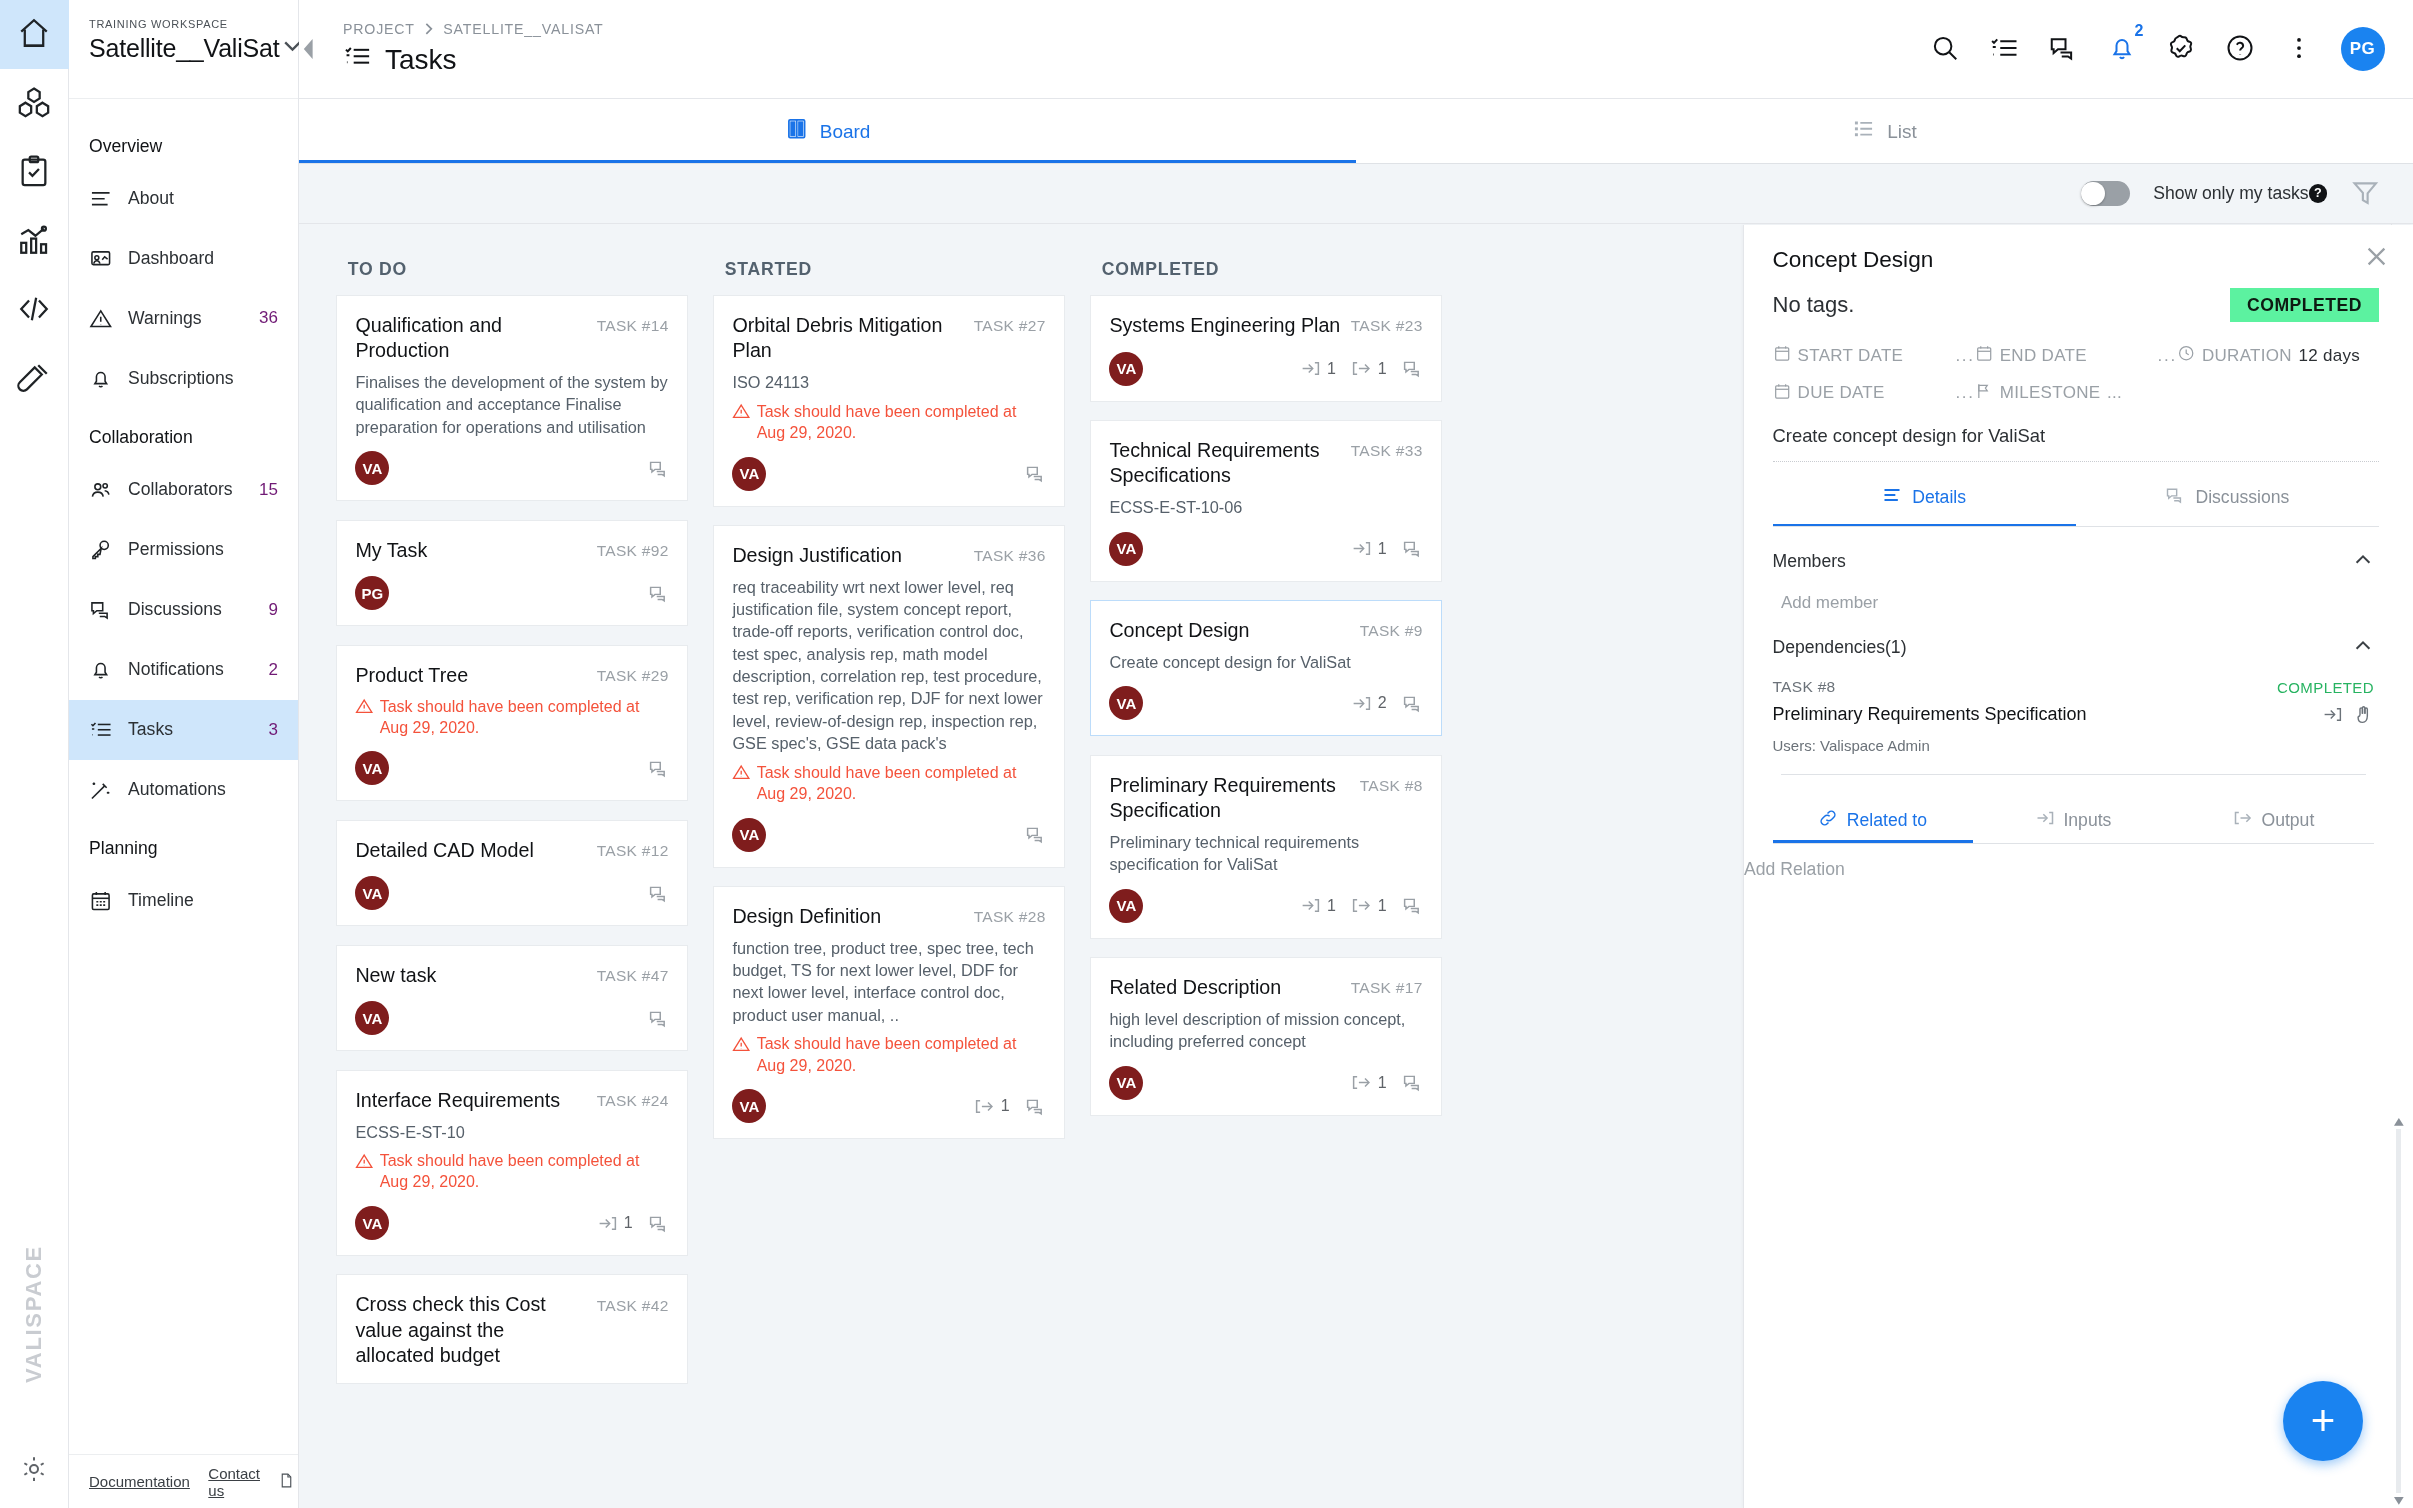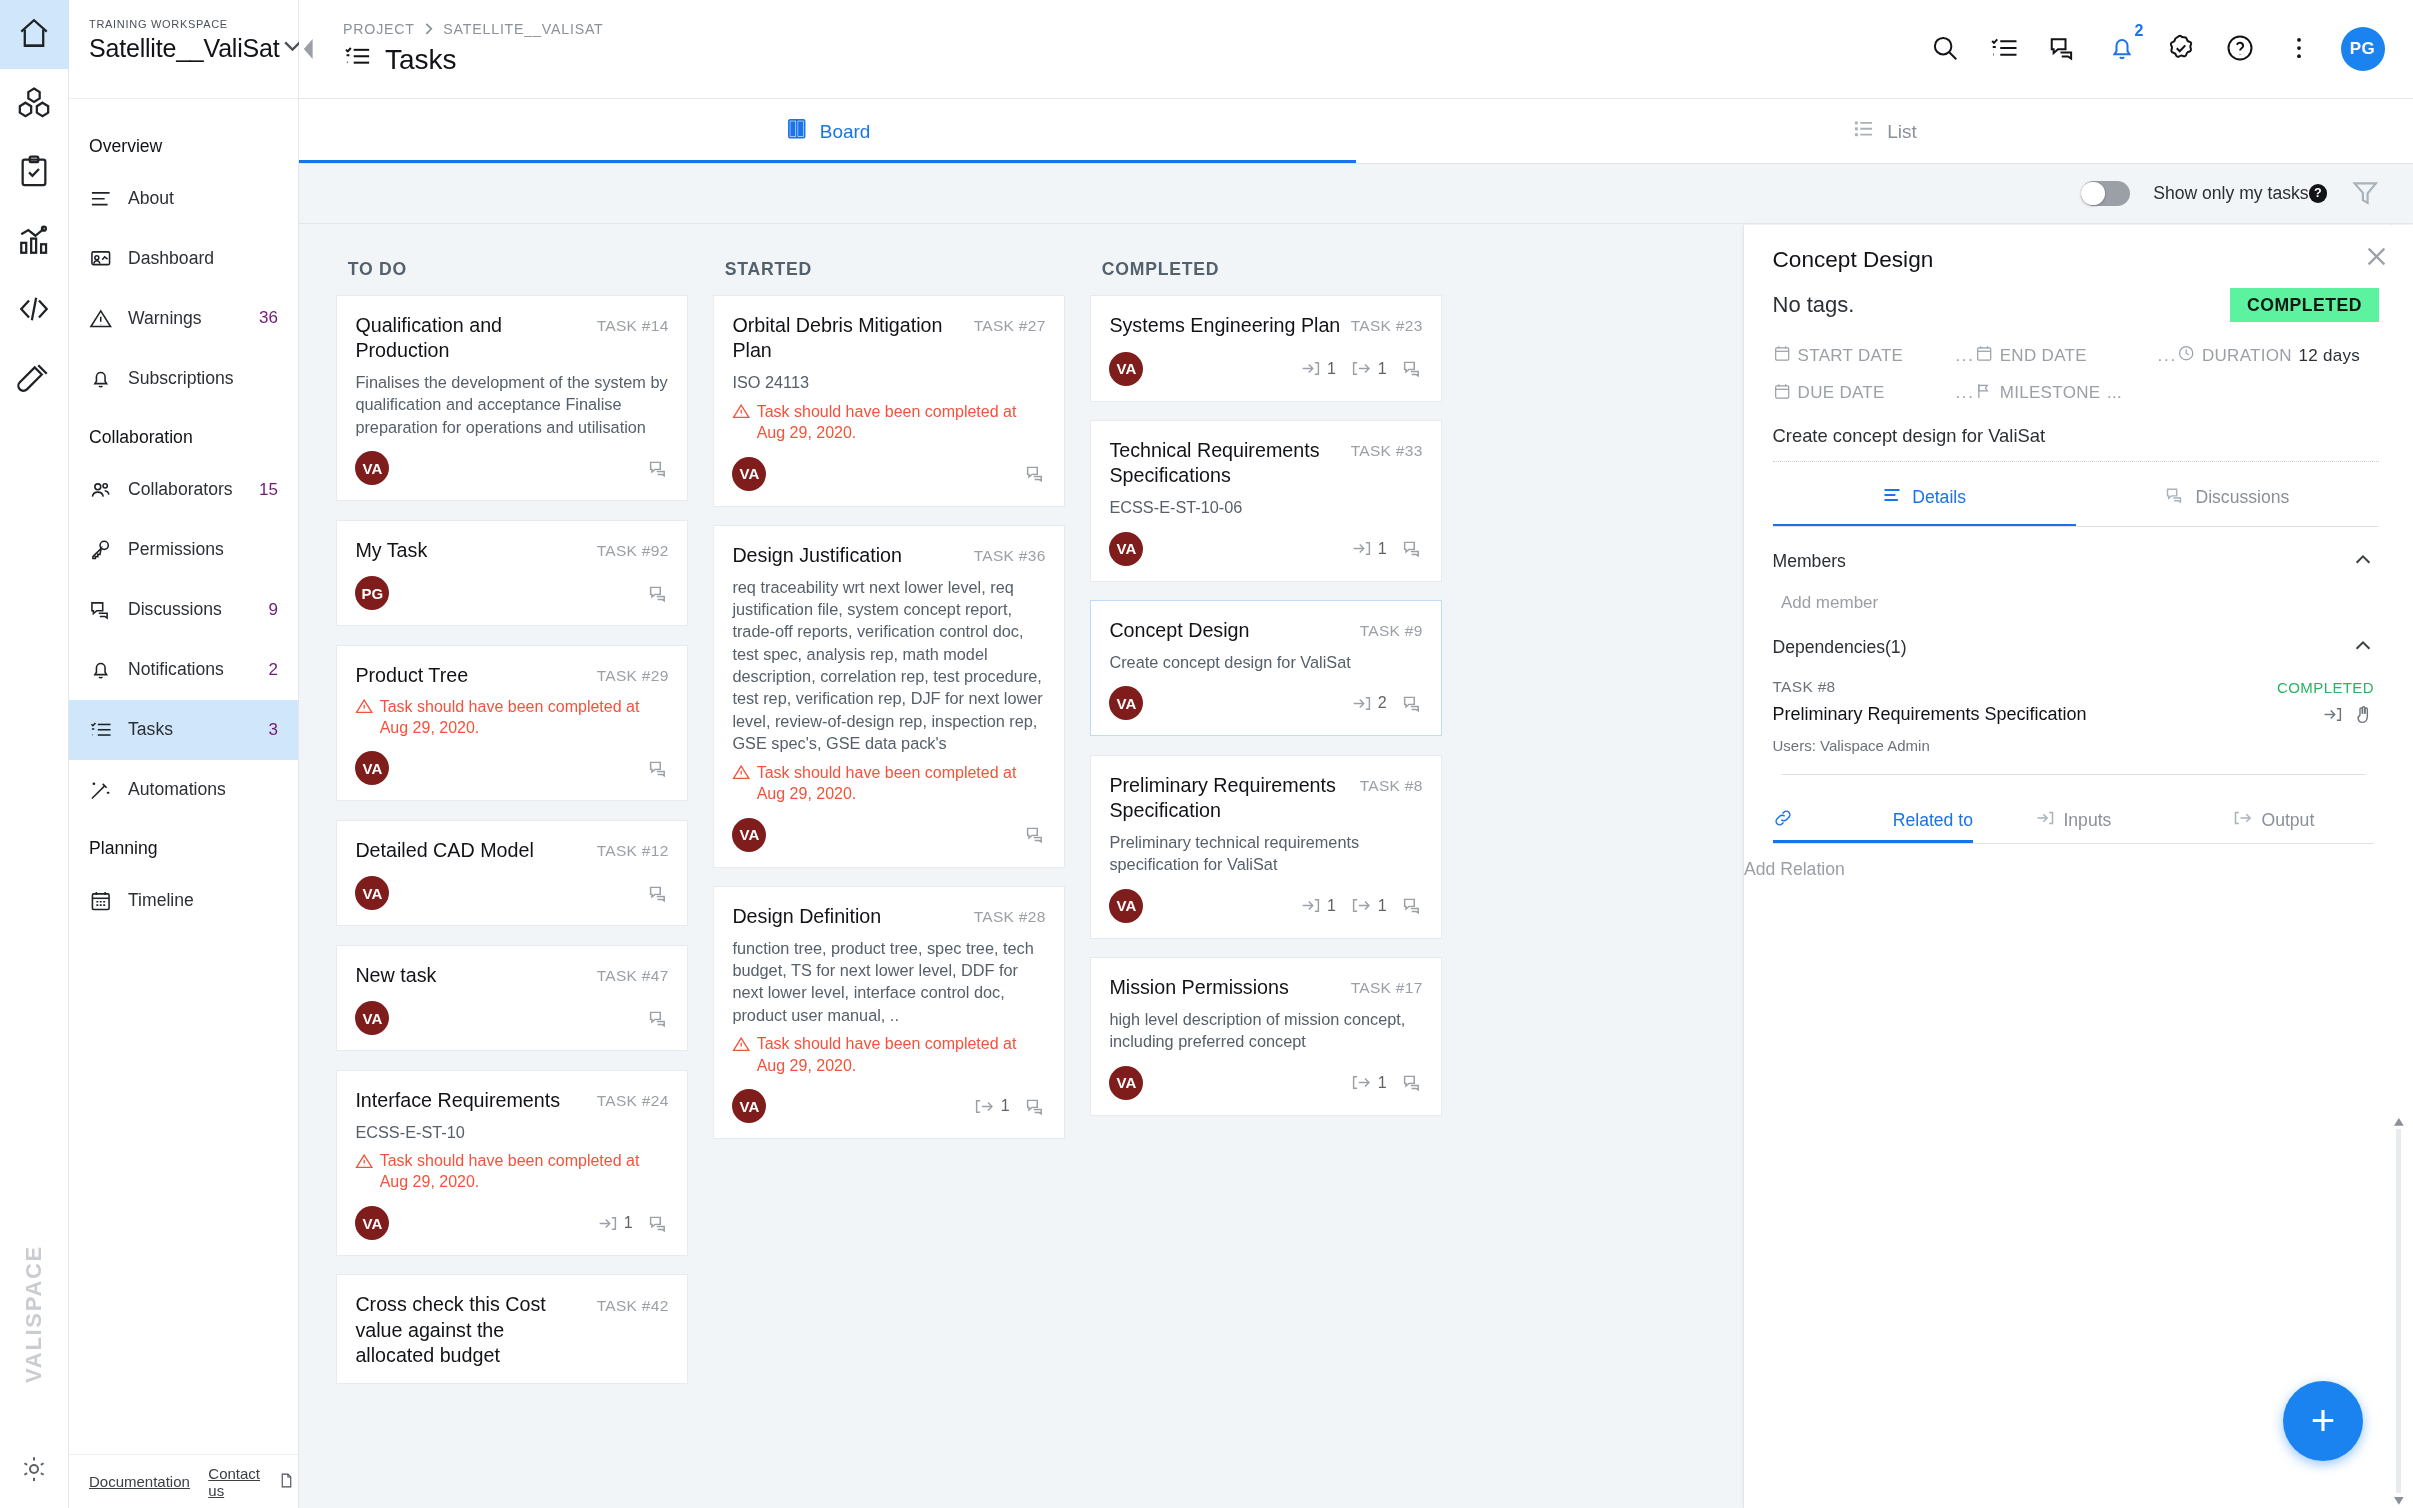--- a/index.html
+++ b/index.html
@@ -199,21 +199,21 @@
   .dep-row2 { display: flex; align-items: flex-start; margin-top: 8.4px;}
   .dep-name { font-size: 18px; color: #111316; }
   .dep-ic { margin-left: auto; display: flex; gap: 10px; }
   .dep-ic svg { width: 21px; height: 21px; stroke: #6b7279; fill: none; stroke-width: 1.6;}
   .dep-users { font-size: 15px; color: #6b7279; margin-top: 8.4px;}
   .dep-rule { height: 0.8px; background: #dfe2e6; margin: 20px 8.4px 0 8.4px;}
 
   .rel-tabs { display: flex; margin-top: 22px; position: relative; }
   .rel-tab { flex: 0 0 33.33%; display: flex; align-items: center; justify-content: center; gap: 8.4px;
              height: 47px; font-size: 17.6px; color: #8a9199; cursor: pointer; position: relative;}
-  .rel-tab.active { color: #1a73e8; justify-content: space-between; }
+  .rel-tab.active { color: #1a73e8; }
   .rel-tab svg { width: 20px; height: 20px; }
   .rel-tab .ul { position: absolute; left: 0; bottom: 0; width: 100%; height: 3.4px; background: #1a73e8;}
   .rel-base { position:absolute; left:0; bottom:0; width:100%; height:0.8px; background:#dfe2e6;}
   .add-rel { font-size: 17.6px; color: #9aa0a6; padding: 15px 0 0 0; cursor: text; margin-left: -28.5px; padding-left: 0; }
 
   .d-scroll { position: absolute; right: 8.4px; top: 587px; width: 11.7px; bottom: 0; }
   .d-scroll .up, .d-scroll .dn { width: 11.7px; height: 15px; display:flex; align-items:center; justify-content:center; cursor:pointer;}
   .d-scroll svg { width: 11.7px; height: 11.7px; fill: #8a9199; }
   .d-scroll .tr { position: absolute; top: 15px; bottom: 15px; left: 3.4px; width: 5px; background: #e8ebee;}
 
@@ -932,21 +932,21 @@
                       <path d="M3 5h11v8H8l-3.5 3V13H3z"></path>
                       <path d="M10 15.5h8.5v5L16 18.8h-5"></path>
                     </svg>
                   </span>
               </div>
             </div>
           </div>
 
           <div class="card">
             <div class="card-top">
-              <div class="card-title">Mission Permissions</div>
+              <div class="card-title">Related Description</div>
               <div class="card-id">TASK #17</div>
             </div>
             <div class="card-desc">high level description of mission concept, including preferred concept</div>
             <div class="card-foot">
               <div class="avatar-sm">VA</div>
               <div class="card-meta">
                 <span class="meta-item">
                   <svg viewBox="0 0 24 24">
                       <path d="M9 12h11"></path>
                       <path d="M16 7.5 20.5 12 16 16.5"></path>

